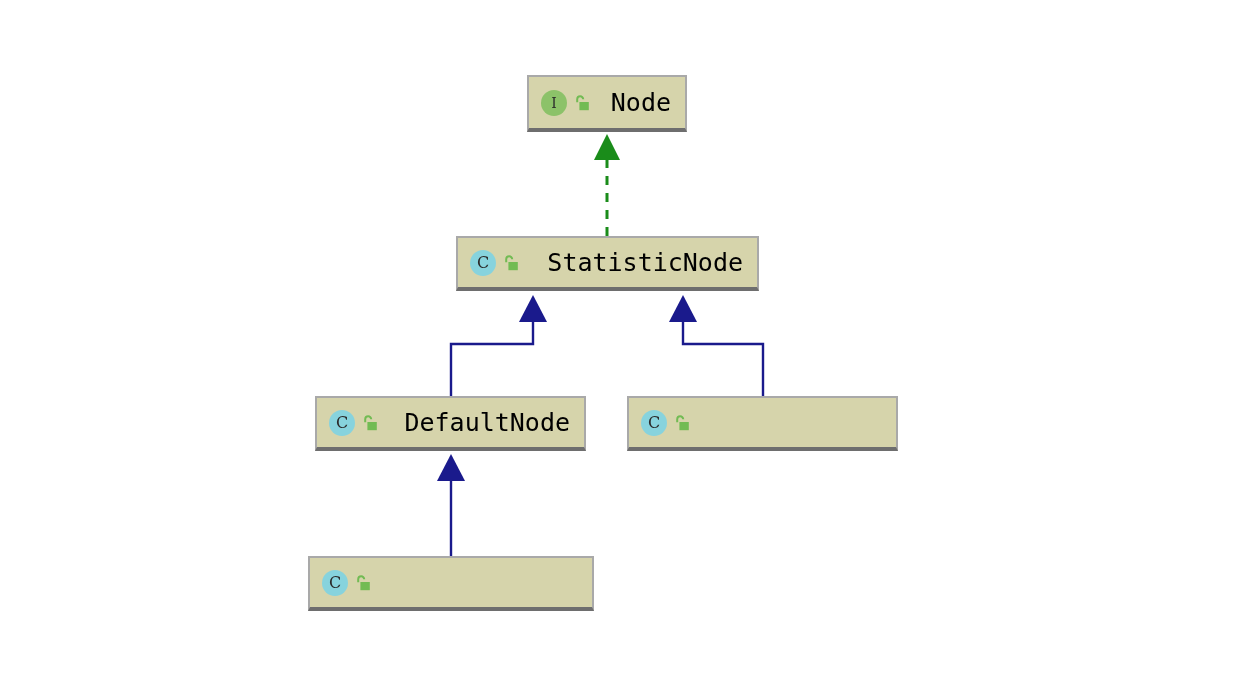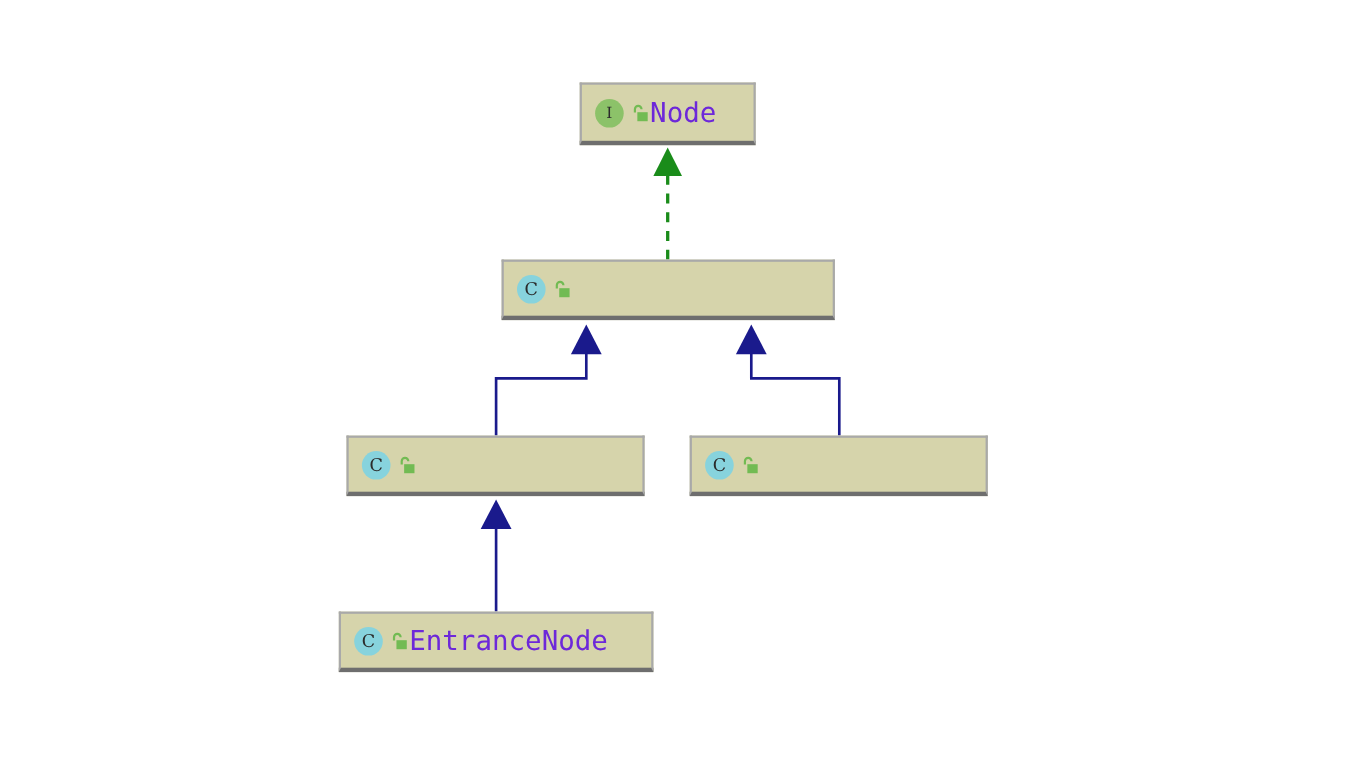--- a/index.html
+++ b/index.html
@@ -65,23 +65,23 @@
   }
   .lock-icon {
     display: inline-block;
     width: 18px;
     height: 18px;
     margin-left: 6px;
     flex: 0 0 auto;
   }
   .node-title {
     flex: 1 1 auto;
-    text-align: left;
+    text-align: right;
     font-size: 25px;
-    color: #6d28d9;
+    color: #000000;
     letter-spacing: 0px;
     padding-right: 14px;
     white-space: nowrap;
   }
   
   #node-node        { left: 527px; top: 75px;  width: 160px; height: 57px; }
   #node-statistic   { left: 456px; top: 236px; width: 303px; height: 55px; }
   #node-default     { left: 315px; top: 396px; width: 271px; height: 55px; }
   #node-cluster     { left: 627px; top: 396px; width: 271px; height: 55px; }
   #node-entrance    { left: 308px; top: 556px; width: 286px; height: 55px; }
@@ -130,32 +130,34 @@
   <div class="uml-node" id="node-statistic">
     <span class="node-icons">
       <span class="stereo-icon klass">C</span>
       <span class="lock-icon">
         <svg viewBox="0 0 18 18" xmlns="http://www.w3.org/2000/svg">
           <path d="M4.2 8.2 V5.3 a3 3 0 0 1 6 0" fill="none" stroke="#72bb53" stroke-width="2"></path>
           <rect x="6.4" y="8.0" width="9.4" height="8.2" fill="#72bb53"></rect>
         </svg>
       </span>
     </span>
+    <span class="node-title">StatisticNode</span>
   </div>
 
   <div class="uml-node" id="node-default">
     <span class="node-icons">
       <span class="stereo-icon klass">C</span>
       <span class="lock-icon">
         <svg viewBox="0 0 18 18" xmlns="http://www.w3.org/2000/svg">
           <path d="M4.2 8.2 V5.3 a3 3 0 0 1 6 0" fill="none" stroke="#72bb53" stroke-width="2"></path>
           <rect x="6.4" y="8.0" width="9.4" height="8.2" fill="#72bb53"></rect>
         </svg>
       </span>
     </span>
+    <span class="node-title">DefaultNode</span>
   </div>
 
   <div class="uml-node" id="node-cluster">
     <span class="node-icons">
       <span class="stereo-icon klass">C</span>
       <span class="lock-icon">
         <svg viewBox="0 0 18 18" xmlns="http://www.w3.org/2000/svg">
           <path d="M4.2 8.2 V5.3 a3 3 0 0 1 6 0" fill="none" stroke="#72bb53" stroke-width="2"></path>
           <rect x="6.4" y="8.0" width="9.4" height="8.2" fill="#72bb53"></rect>
         </svg>
@@ -166,16 +168,15 @@
   <div class="uml-node" id="node-entrance">
     <span class="node-icons">
       <span class="stereo-icon klass">C</span>
       <span class="lock-icon">
         <svg viewBox="0 0 18 18" xmlns="http://www.w3.org/2000/svg">
           <path d="M4.2 8.2 V5.3 a3 3 0 0 1 6 0" fill="none" stroke="#72bb53" stroke-width="2"></path>
           <rect x="6.4" y="8.0" width="9.4" height="8.2" fill="#72bb53"></rect>
         </svg>
       </span>
     </span>
-    <span class="node-title">EntranceNode</span>
   </div>
 
 </div>
 
 </body></html>

